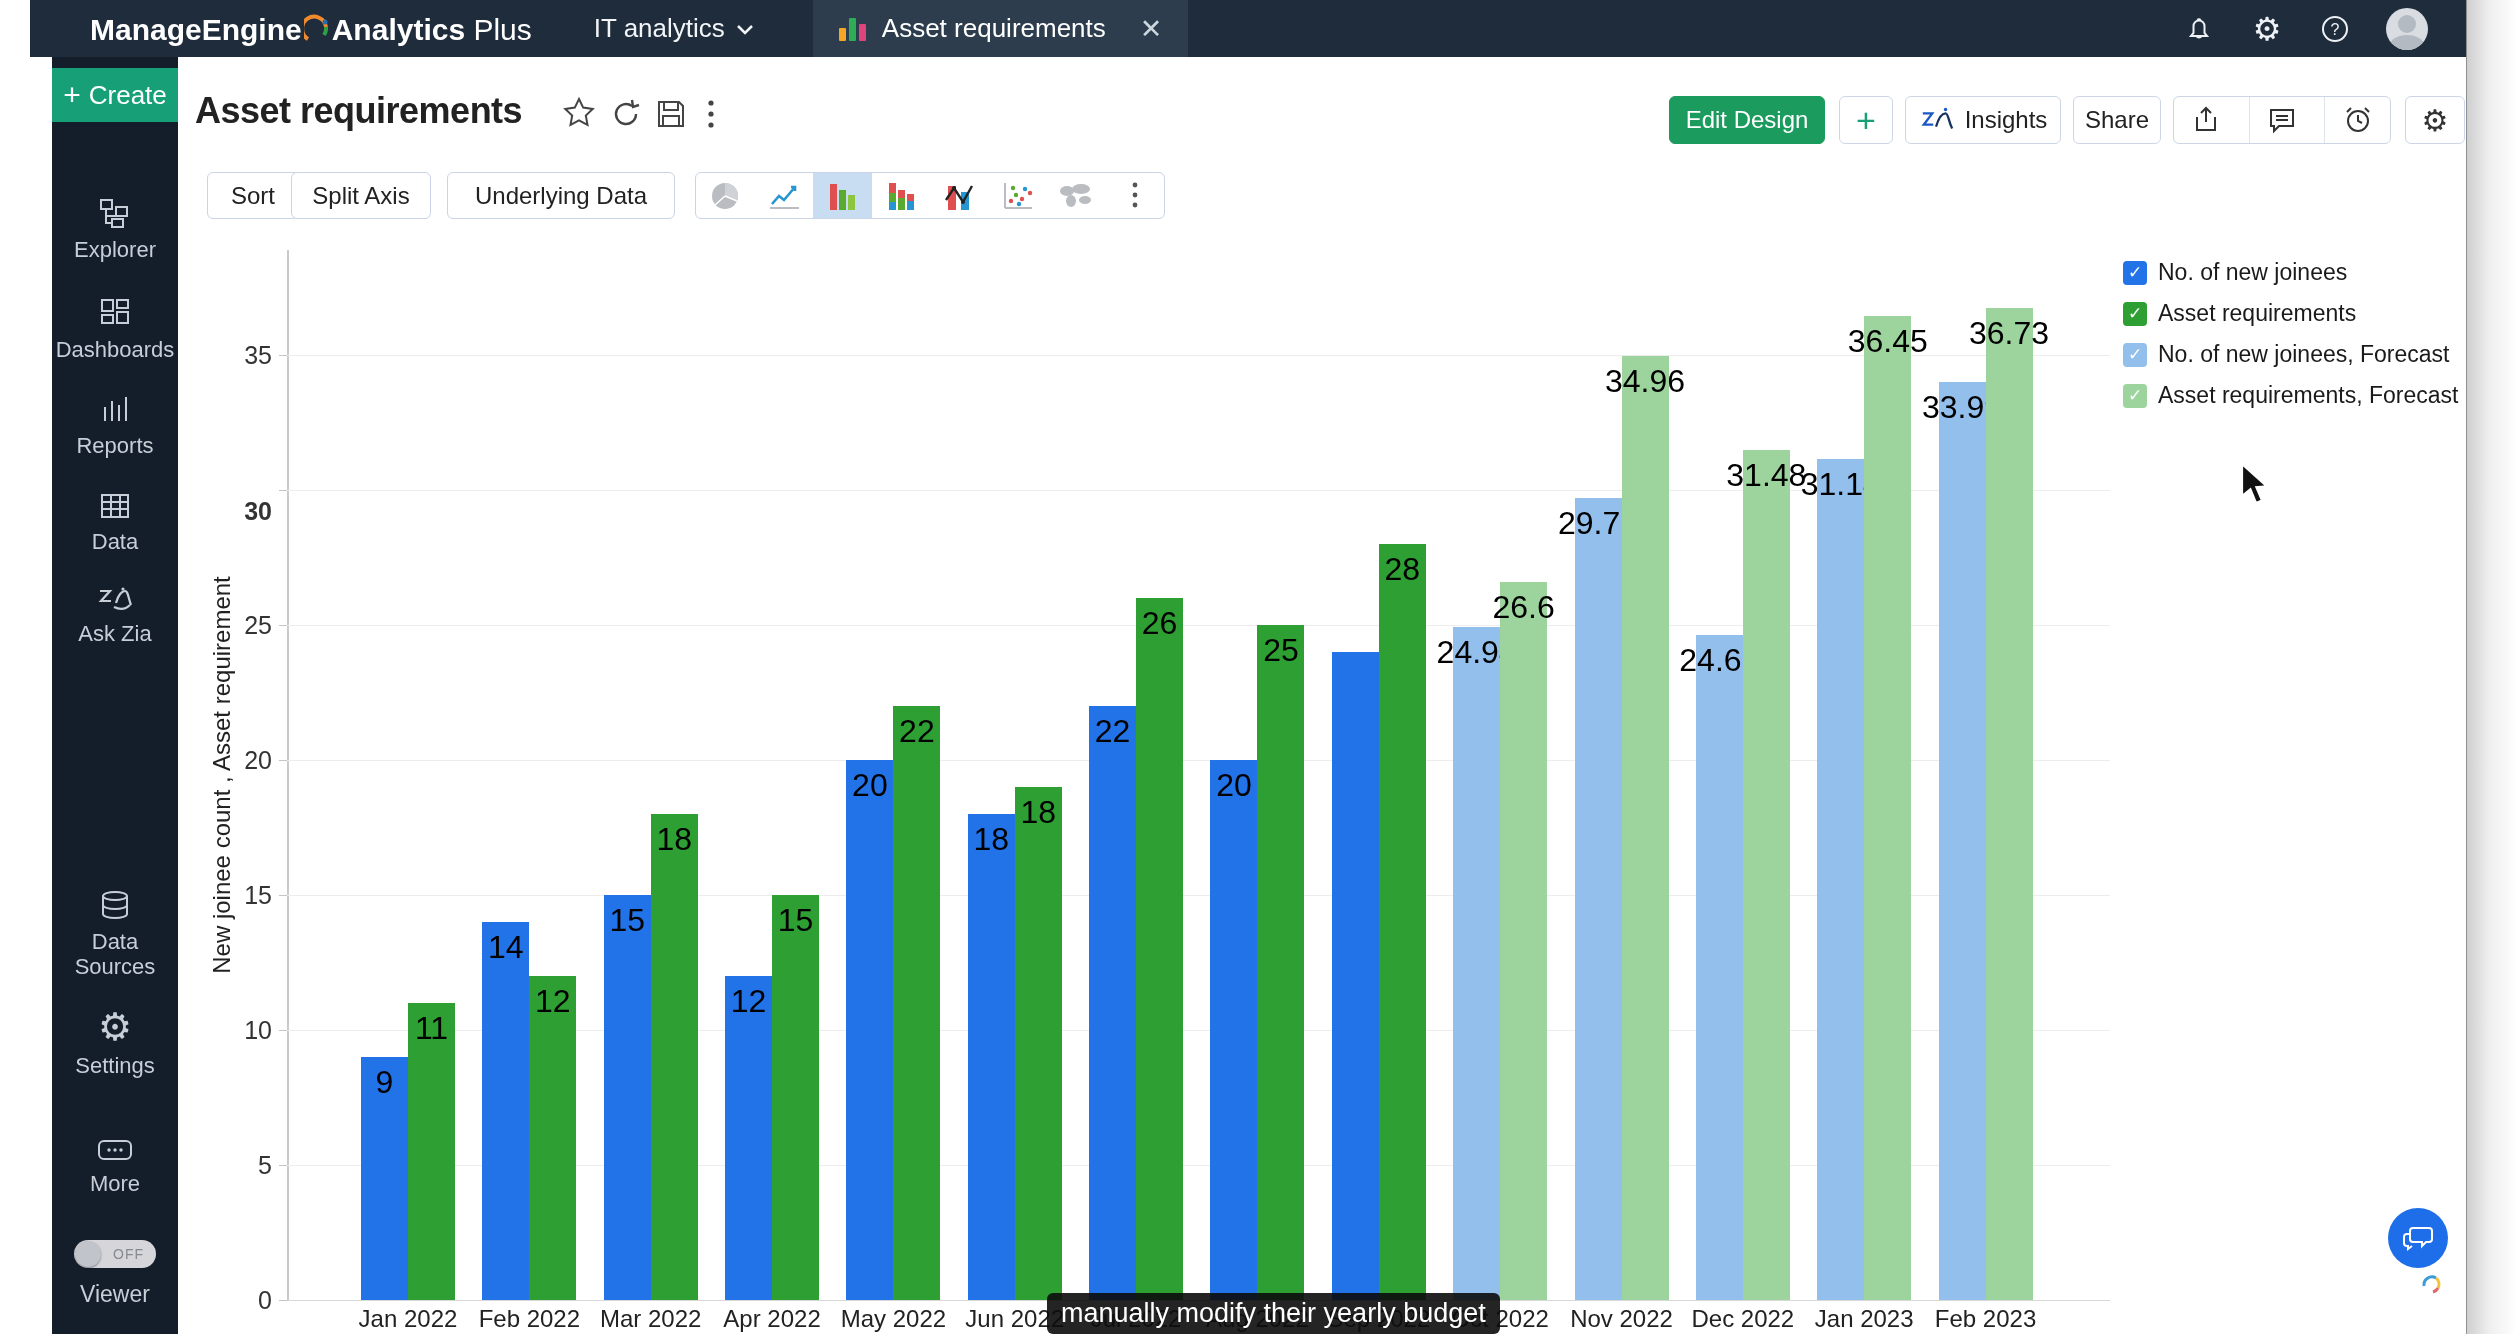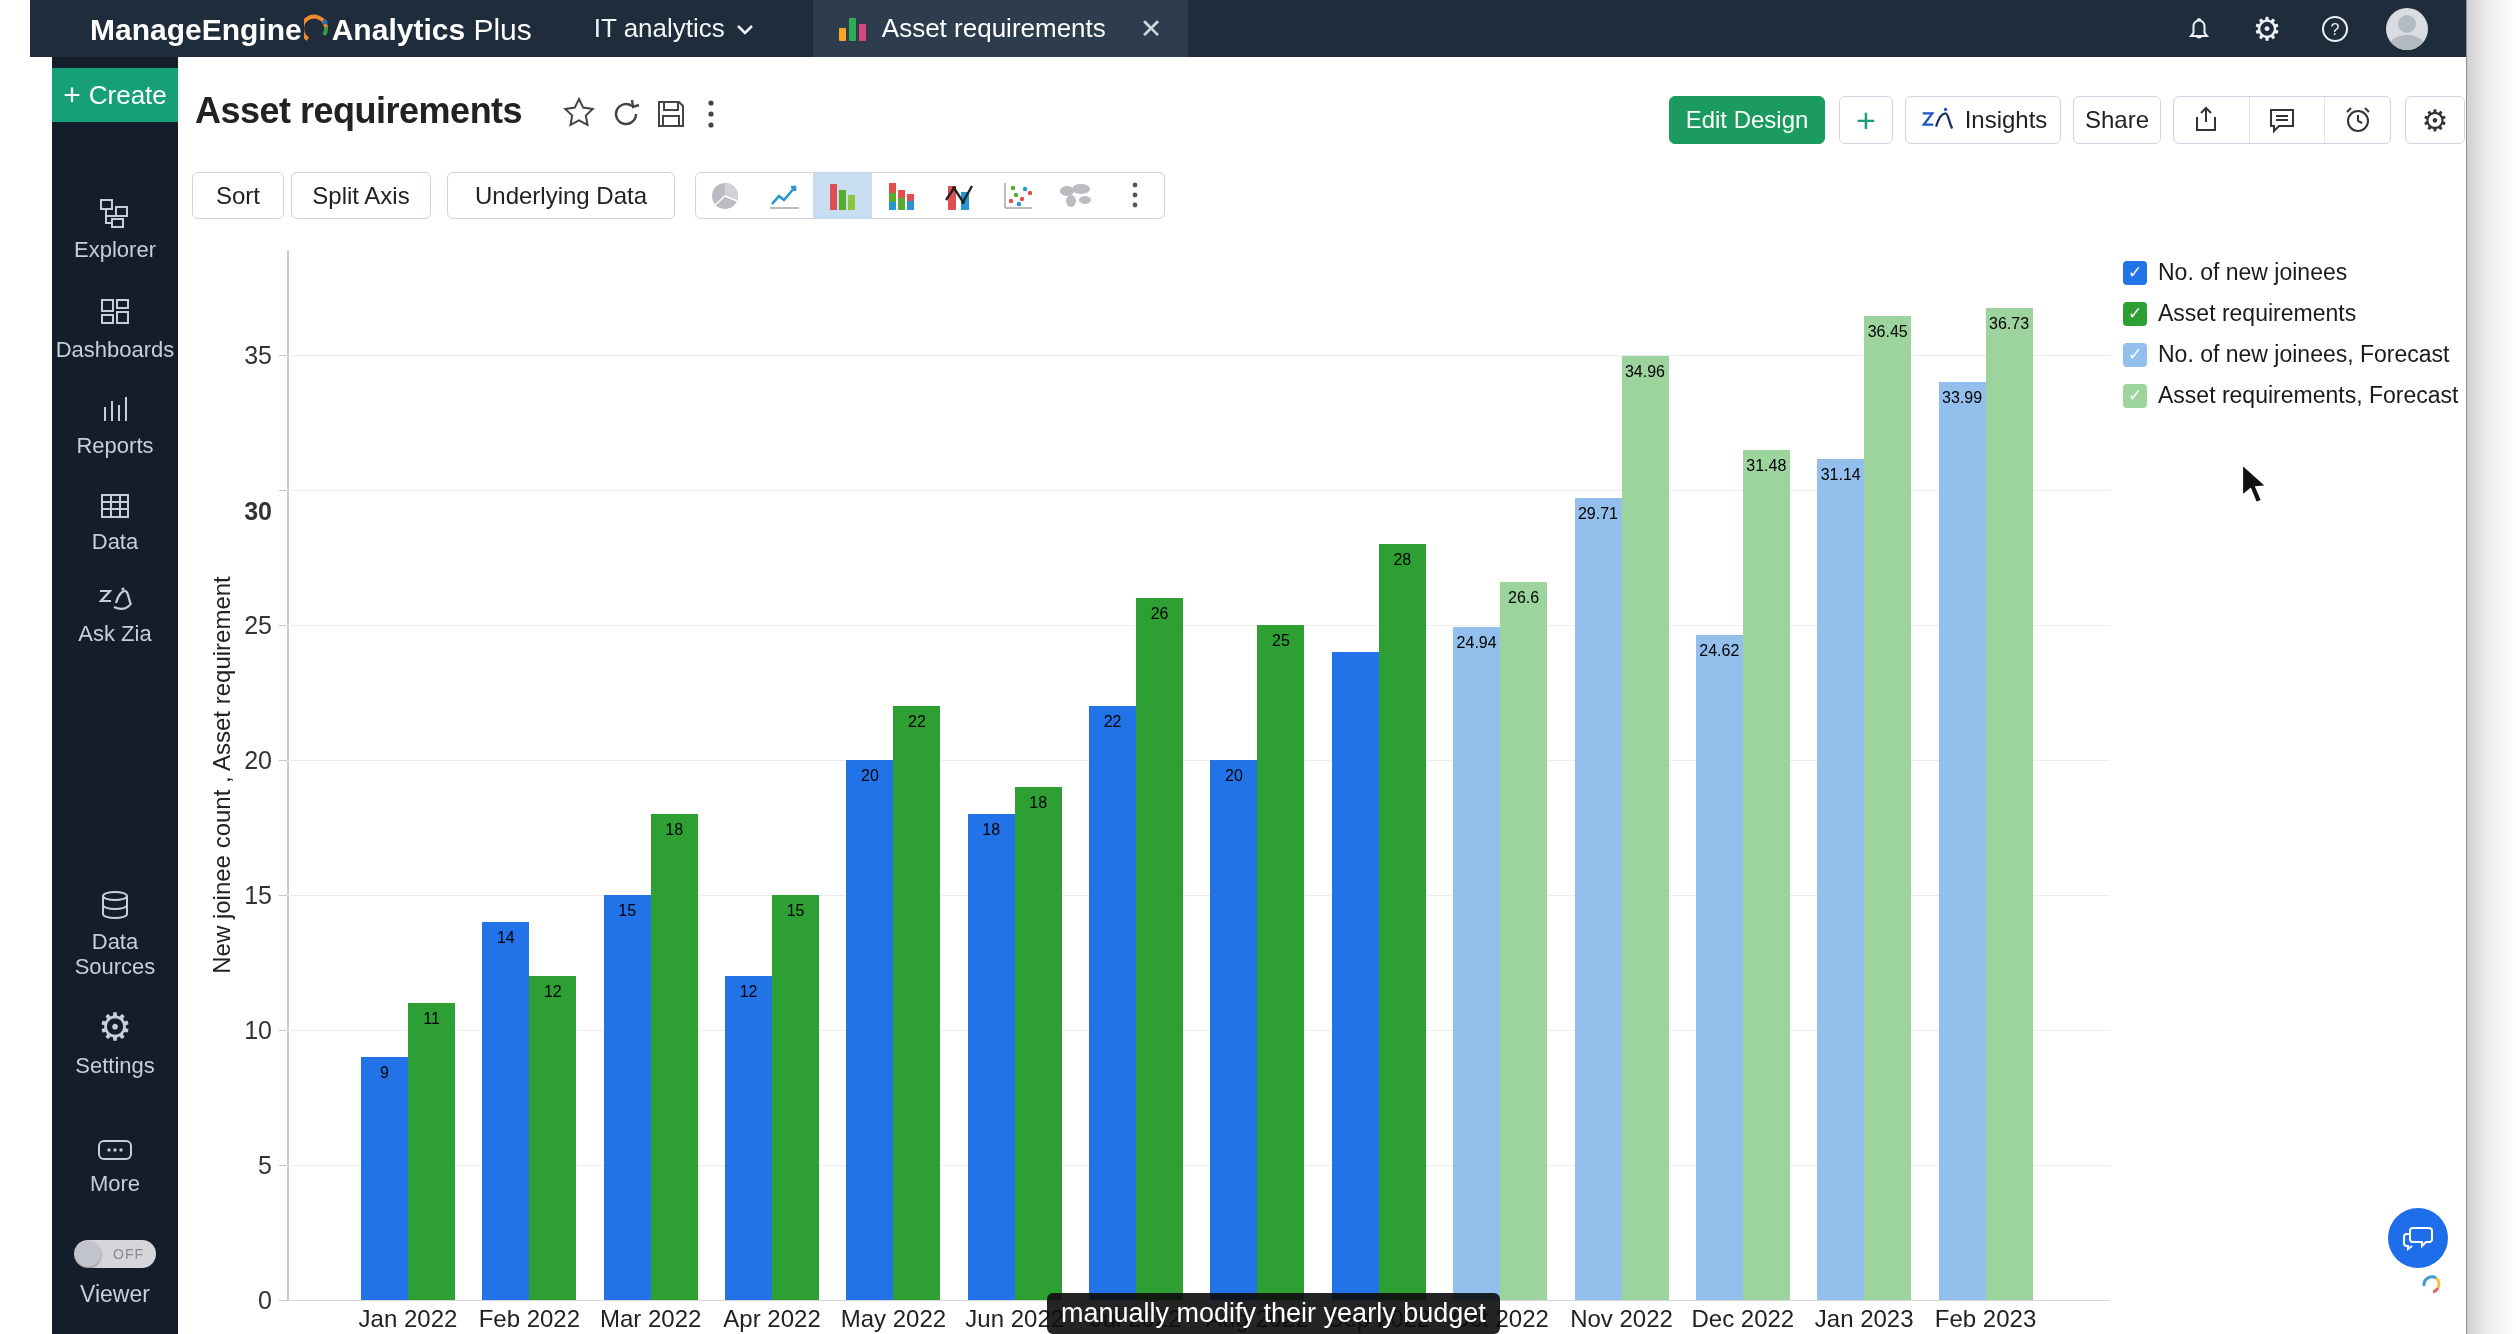--- a/index.html
+++ b/index.html
@@ -58,21 +58,21 @@
   #charttype-group .ct{flex:1;display:flex;align-items:center;justify-content:center;cursor:pointer;}
   #charttype-group .ct.sel{background:#c8dcf2;}
 
   
   .gridline{position:absolute;left:287px;width:1823px;height:1px;background:#ededed;}
   .tick{position:absolute;left:279px;width:8px;height:1px;background:#c5c5c5;}
   .ytick{position:absolute;width:70px;text-align:right;font-size:25px;color:#333;}
   #yaxis-line{left:287px;top:250px;width:2px;height:1051px;background:#c9c9c9;}
   #yaxis-title{left:222px;top:775px;transform:translate(-50%,-50%) rotate(-90deg);white-space:nowrap;font-size:24px;color:#222;}
   .bar{position:absolute;}
-  .bar-label{position:absolute;width:140px;margin-left:-70px;text-align:center;font-size:16px;color:#000;white-space:nowrap;}
+  .bar-label{position:absolute;width:140px;margin-left:-70px;text-align:center;font-size:32px;color:#000;white-space:nowrap;}
   .xlabel{position:absolute;top:1305px;width:160px;margin-left:-80px;text-align:center;font-size:24px;color:#222;}
 
   
   #legend{left:2123px;top:256px;display:flex;flex-direction:column;gap:8px;}
   .leg-row{display:flex;align-items:center;gap:11px;height:33px;cursor:pointer;}
   .leg-swatch{width:24px;height:24px;border-radius:4px;color:#fff;font-size:17px;display:flex;align-items:center;justify-content:center;}
   .leg-label{font-size:23px;color:#1a1a1a;white-space:nowrap;}
 
   
   #caption{left:1047px;top:1293px;height:41px;background:rgba(12,12,12,.9);border-radius:6px;color:#fff;
@@ -297,21 +297,21 @@
           <polyline points="15,10 15,16 19,18"></polyline>
           <line x1="4" y1="7" x2="8" y2="3"></line>
           <line x1="26" y1="7" x2="22" y2="3"></line>
         </svg>
     </span>
   </div>
   <div id="gear-btn" class="hbtn">
       <span style="font-family:'DejaVu Sans',sans-serif;color:#333">⚙</span>
     </div>
 
-  <div class="tbtn" style="left:192px;width:92px">
+  <div class="tbtn" style="left:207px;width:92px">
       <span>Sort</span>
     </div>
   <div class="tbtn" style="left:291px;width:140px">
       <span>Split Axis</span>
     </div>
   <div class="tbtn" style="left:447px;width:228px">
       <span>Underlying Data</span>
     </div>
 
   <div id="charttype-group" style="left:695px;width:470px">

